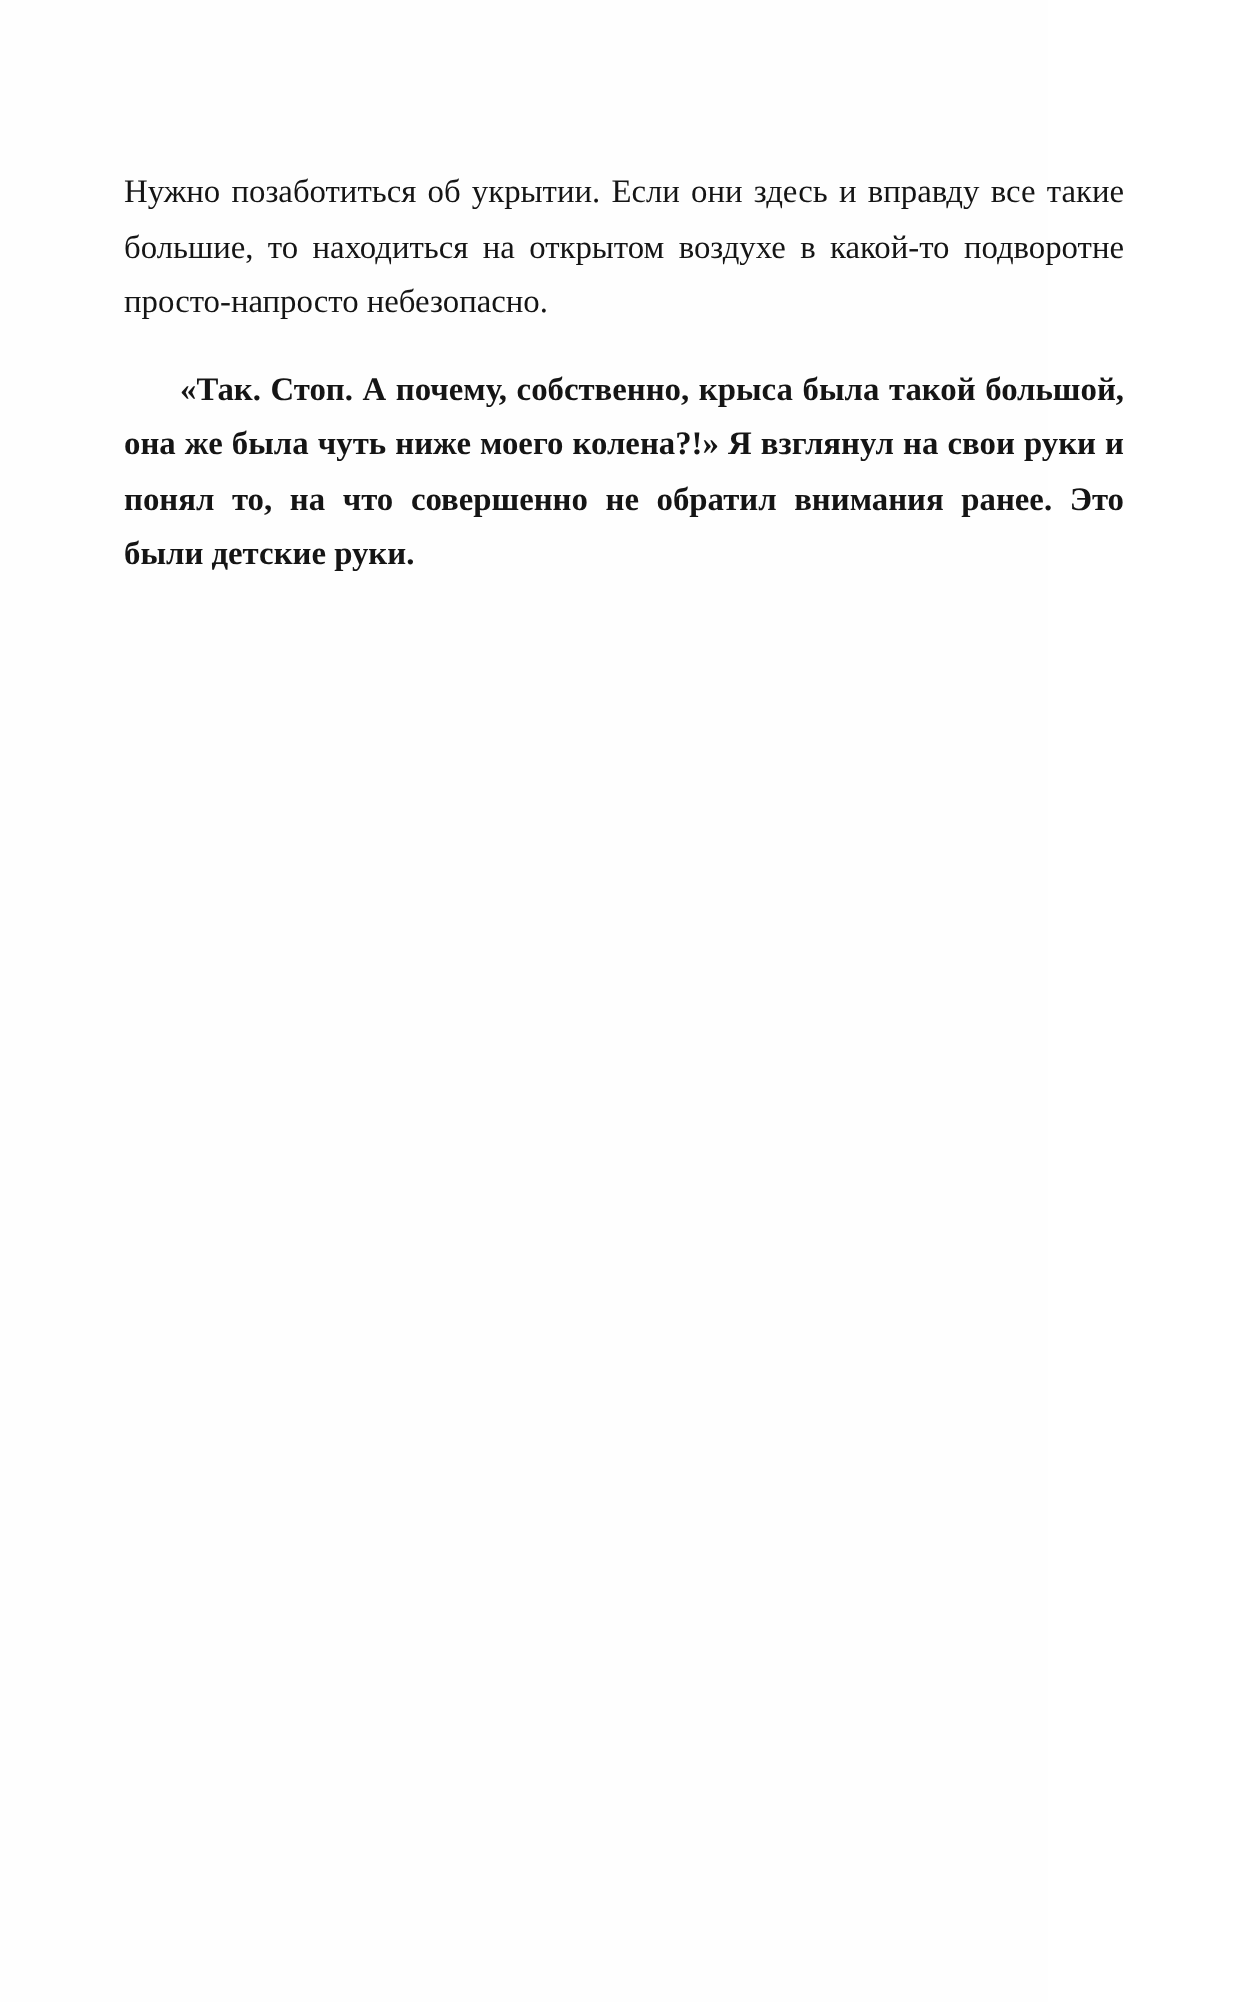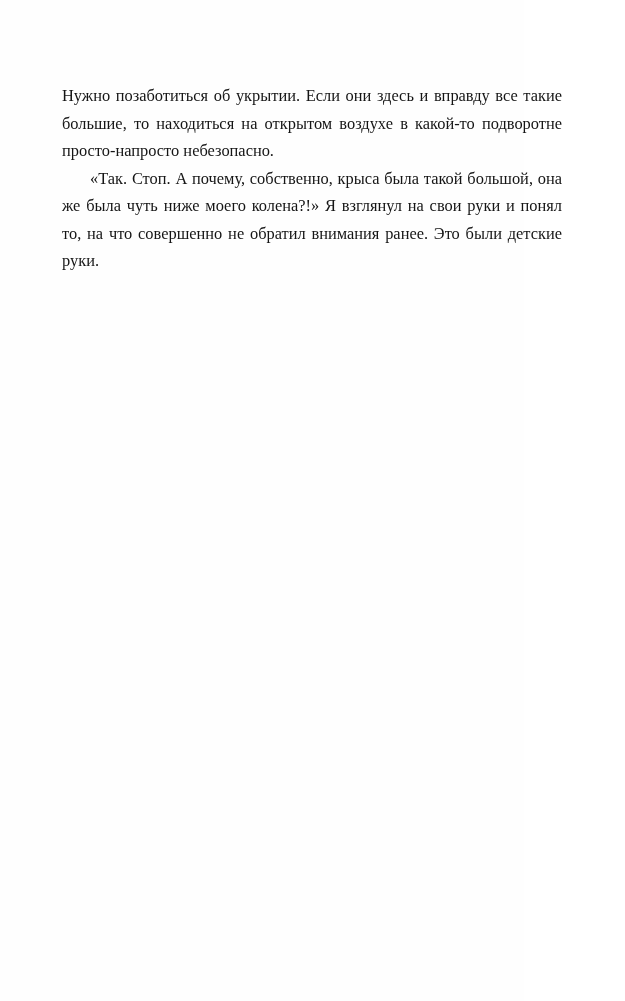--- a/index.html
+++ b/index.html
@@ -34,21 +34,22 @@
     color: #151515;
     text-align: justify;
     text-justify: inter-word;
     -webkit-hyphens: manual;
     hyphens: manual;
   }
   .para.indent {
     text-indent: 28px;
   }
   .para + .para {
-    margin-top: 0;
+    margin-top: 16px;
+    font-weight: bold;
   }
 </style>
 </head>
 <body>
 
 <div class="page">
   <div class="text-block">
     <p class="para">Нужно позаботиться об укрытии. Если они здесь и вправду все такие большие, то находиться на открытом воздухе в какой-то подворотне просто-напросто небезопасно.</p>
     <p class="para indent">«Так. Стоп. А почему, собственно, крыса была такой большой, она же была чуть ниже моего колена?!» Я взглянул на свои руки и понял то, на что совершенно не обратил внимания ранее. Это были детские руки.</p>
   </div>

